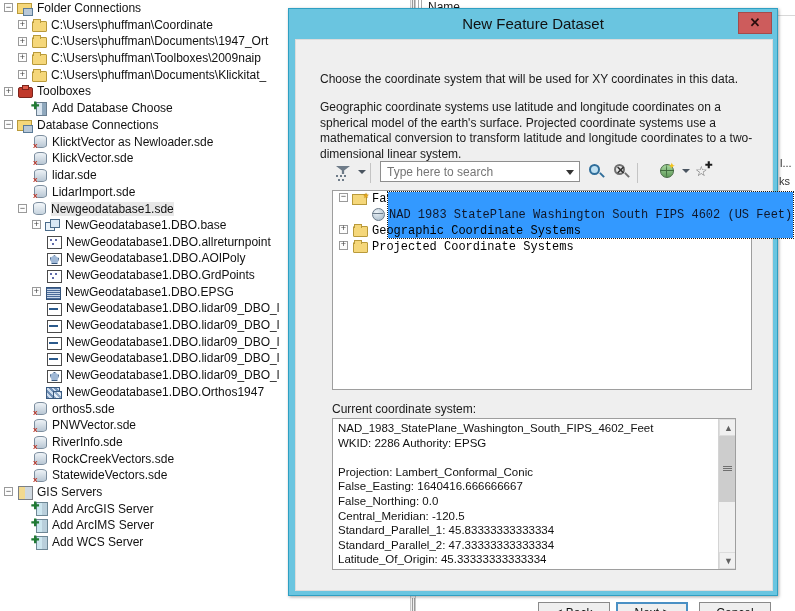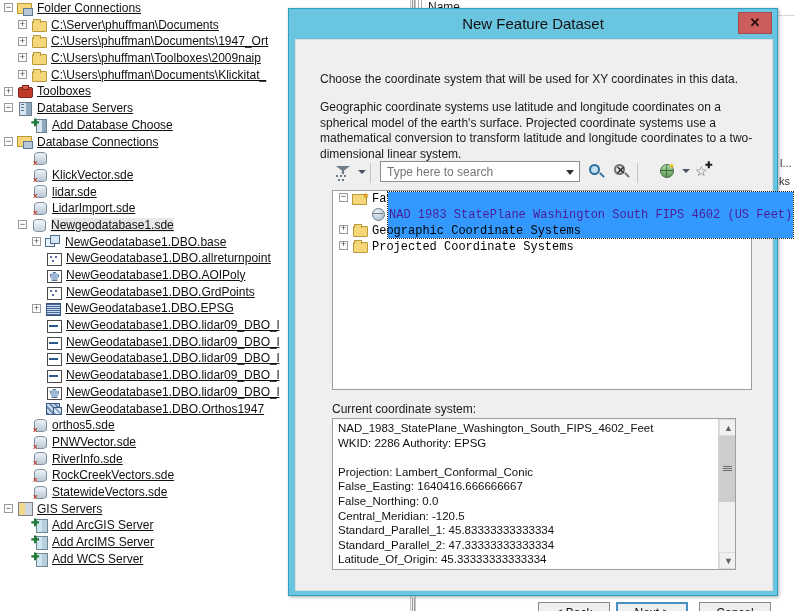--- a/index.html
+++ b/index.html
@@ -51,21 +51,20 @@
   #bg-colheader .grip2 {
     position: absolute; left: 5px; top: 0px; width: 1px; height: 14px; background: #aaa;
   }
 
   
   .tree { position: absolute; left: 0; top: 0; width: 410px; }
   .trow {
     position: relative; height: 16.7px; line-height: 16.7px;
     white-space: nowrap; font-size: 12px; color: #111;
     overflow: hidden;
-    text-decoration: underline;
   }
   .trow .tw { display: inline-block; vertical-align: top; }
   .exp {
     display: inline-block; width: 9px; height: 9px; line-height: 7px;
     border: 1px solid #9a9a9a; background: #fdfdfd; text-align: center;
     font-size: 9px; color: #444; vertical-align: middle; margin-right: 4px;
     position: relative; top: -1px;
   }
   .expspace { display: inline-block; width: 14px; }
   .ico {
@@ -339,21 +338,21 @@
     font-weight:bold; line-height:9px;
   }
 
   
   #cs-tree {
     position:absolute; left:36px; top:150px; width:420px; height:200px;
     background:#fff; border:1px solid #9e9e9e;
   }
   .cs-row { height: 16px; line-height:16px; font-size:12px; white-space:nowrap; padding-left:6px;font-family:Liberation Mono, monospace; }
   .cs-row .sel-hl {
-    background:#3399ff; color:#4c1d95; outline:1px dotted #1a1a1a; padding:16px 1px;
+    background:#3399ff; color:#0f172a; outline:1px dotted #1a1a1a; padding:16px 1px;
   }
   .ic-globe-sm {
     display:inline-block; width:14px; height:13px; vertical-align:middle;
     position:relative; top:-1px; margin-right:3px;
   }
   .ic-globe-sm::before {
     content:""; position:absolute; left:1px; top:1px; width:11px; height:11px;
     border-radius:50%; border:1px solid #6b7b8a;
     background: radial-gradient(circle at 35% 30%, #eef4f8, #9fb3c4);
   }
@@ -409,29 +408,28 @@
 </style>
 </head>
 <body>
 
 <div id="root">
 
   <div id="bg-app">
 
     <div id="bg-tree-container" class="tree">
         <div class="trow"><span class="tw" style="width:4px"></span><span class="exp">−</span><span class="ico ic-folder-conn"></span><span class="lbl">Folder Connections</span></div>
-        <div class="trow"><span class="tw" style="width:18px"></span><span class="exp">+</span><span class="ico ic-folder"></span><span class="lbl">C:\Server\phuffman\Documents</span></div>
+        <div class="trow"><span class="tw" style="width:18px"></span><span class="exp">+</span><span class="ico ic-folder"></span><span class="lbl">C:\Users\phuffman\Coordinate</span></div>
         <div class="trow"><span class="tw" style="width:18px"></span><span class="exp">+</span><span class="ico ic-folder"></span><span class="lbl">C:\Users\phuffman\Documents\1947_Ort</span></div>
         <div class="trow"><span class="tw" style="width:18px"></span><span class="exp">+</span><span class="ico ic-folder"></span><span class="lbl">C:\Users\phuffman\Toolboxes\2009naip</span></div>
         <div class="trow"><span class="tw" style="width:18px"></span><span class="exp">+</span><span class="ico ic-folder"></span><span class="lbl">C:\Users\phuffman\Documents\Klickitat_</span></div>
         <div class="trow"><span class="tw" style="width:4px"></span><span class="exp">+</span><span class="ico ic-toolbox"></span><span class="lbl">Toolboxes</span></div>
-        <div class="trow"><span class="tw" style="width:4px"></span><span class="exp">−</span><span class="ico ic-dbserver"></span><span class="lbl">Database Servers</span></div>
         <div class="trow"><span class="tw" style="width:18px"></span><span class="expspace"></span><span class="ico ic-add-db"></span><span class="lbl">Add Database Choose</span></div>
         <div class="trow"><span class="tw" style="width:4px"></span><span class="exp">−</span><span class="ico ic-folder-conn"></span><span class="lbl">Database Connections</span></div>
-        <div class="trow"><span class="tw" style="width:18px"></span><span class="expspace"></span><span class="ico ic-sde"></span></div>
+        <div class="trow"><span class="tw" style="width:18px"></span><span class="expspace"></span><span class="ico ic-sde"></span><span class="lbl">KlicktVector as Newloader.sde</span></div>
         <div class="trow"><span class="tw" style="width:18px"></span><span class="expspace"></span><span class="ico ic-sde"></span><span class="lbl">KlickVector.sde</span></div>
         <div class="trow"><span class="tw" style="width:18px"></span><span class="expspace"></span><span class="ico ic-sde"></span><span class="lbl">lidar.sde</span></div>
         <div class="trow"><span class="tw" style="width:18px"></span><span class="expspace"></span><span class="ico ic-sde"></span><span class="lbl">LidarImport.sde</span></div>
         <div class="trow"><span class="tw" style="width:18px"></span><span class="exp">−</span><span class="ico ic-sde-open"></span><span class="lbl sel">Newgeodatabase1.sde</span></div>
         <div class="trow"><span class="tw" style="width:32px"></span><span class="exp">+</span><span class="ico ic-featdataset"></span><span class="lbl">NewGeodatabase1.DBO.base</span></div>
         <div class="trow"><span class="tw" style="width:32px"></span><span class="expspace"></span><span class="ico ic-points"></span><span class="lbl">NewGeodatabase1.DBO.allreturnpoint</span></div>
         <div class="trow"><span class="tw" style="width:32px"></span><span class="expspace"></span><span class="ico ic-poly"></span><span class="lbl">NewGeodatabase1.DBO.AOIPoly</span></div>
         <div class="trow"><span class="tw" style="width:32px"></span><span class="expspace"></span><span class="ico ic-points"></span><span class="lbl">NewGeodatabase1.DBO.GrdPoints</span></div>
         <div class="trow"><span class="tw" style="width:32px"></span><span class="exp">+</span><span class="ico ic-raster"></span><span class="lbl">NewGeodatabase1.DBO.EPSG</span></div>
         <div class="trow"><span class="tw" style="width:32px"></span><span class="expspace"></span><span class="ico ic-line"></span><span class="lbl">NewGeodatabase1.DBO.lidar09_DBO_l</span></div>

